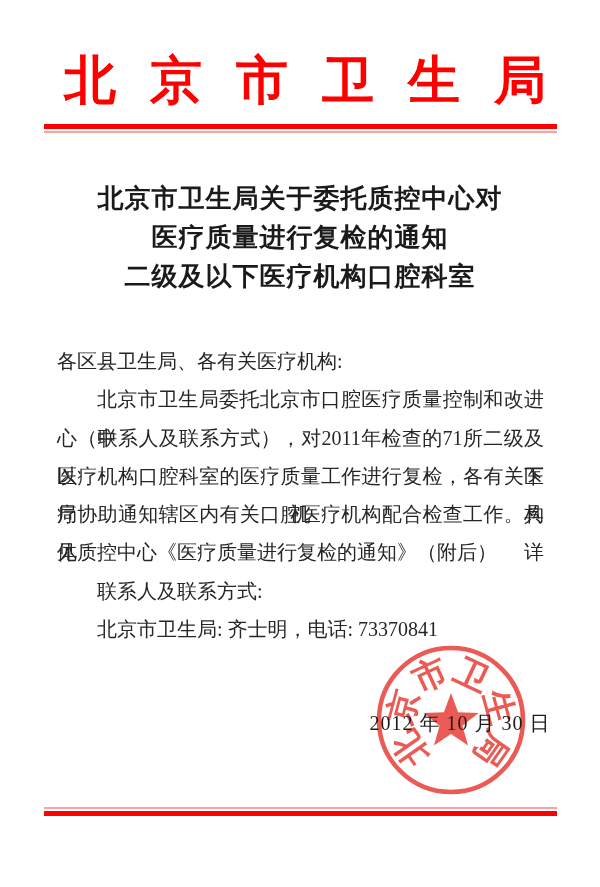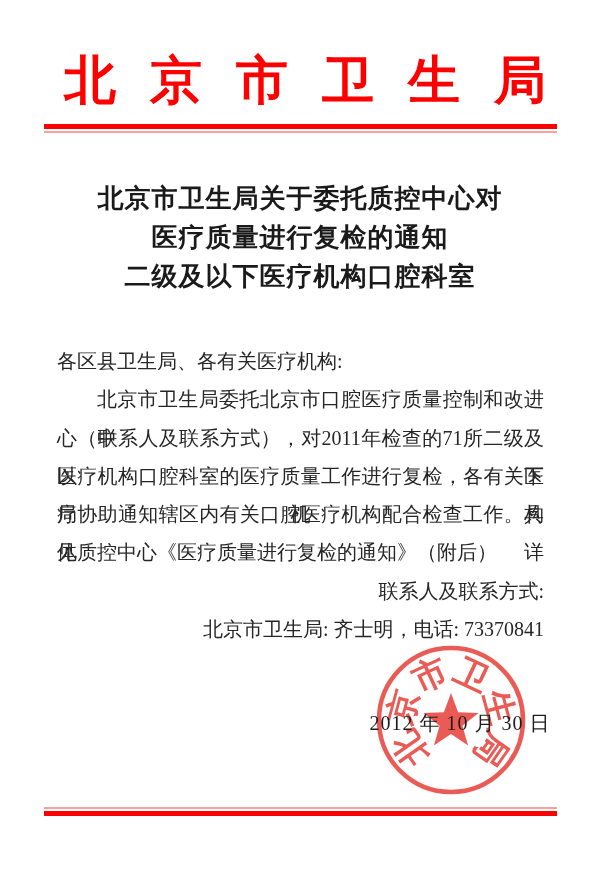--- a/index.html
+++ b/index.html
@@ -31,21 +31,21 @@
     font-size:26px;font-weight:bold;line-height:39px;
     letter-spacing:1px;
     margin-top:24px;
   }
   
   .body-block{
     position:absolute;top:302px;left:57px;width:487px;
     color:#262626;font-size:20px;margin-top:40px;
   }
   .bline{height:38.3px;line-height:38.3px;white-space:nowrap;}
-  .indent{padding-left:40px;text-align:right;}
+  .indent{padding-left:40px;}
   .jline{text-align:justify;text-align-last:justify;white-space:normal;}
   .jline.indent{padding-left:40px;}
   
   .seal-svg{position:absolute;left:371px;top:640px;width:160px;height:160px;opacity:.88;}
   .sig-agency{
     position:absolute;top:677px;left:371px;width:160px;
     text-align:center;color:#1c1c1c;font-size:18px;line-height:24px;z-index:3;
   }
   .sig-date{
     position:absolute;top:710px;left:330px;width:260px;

